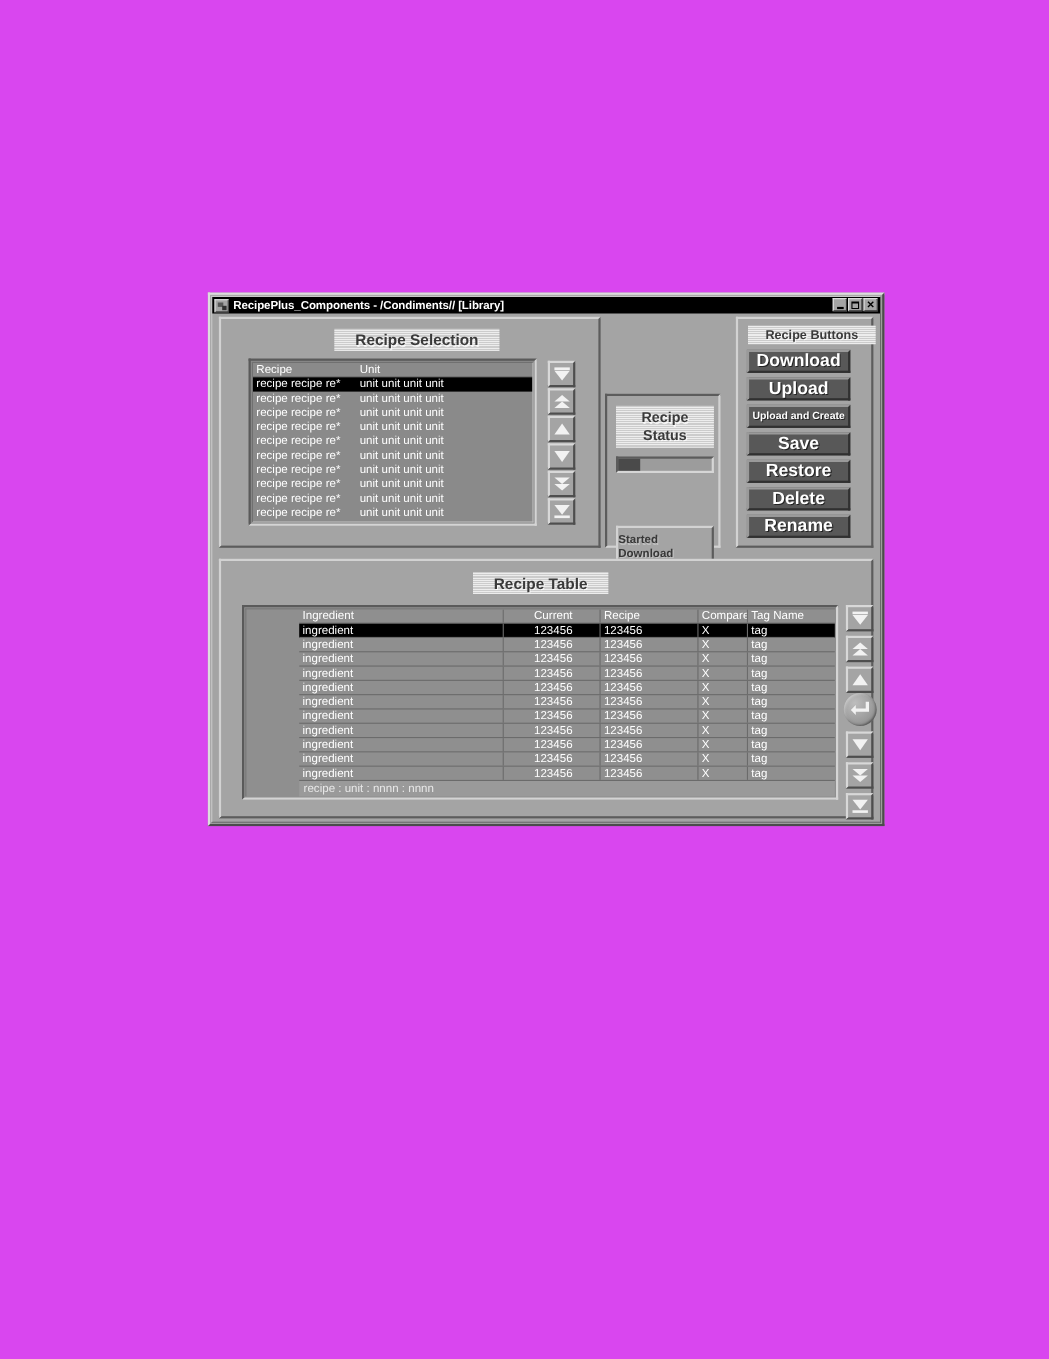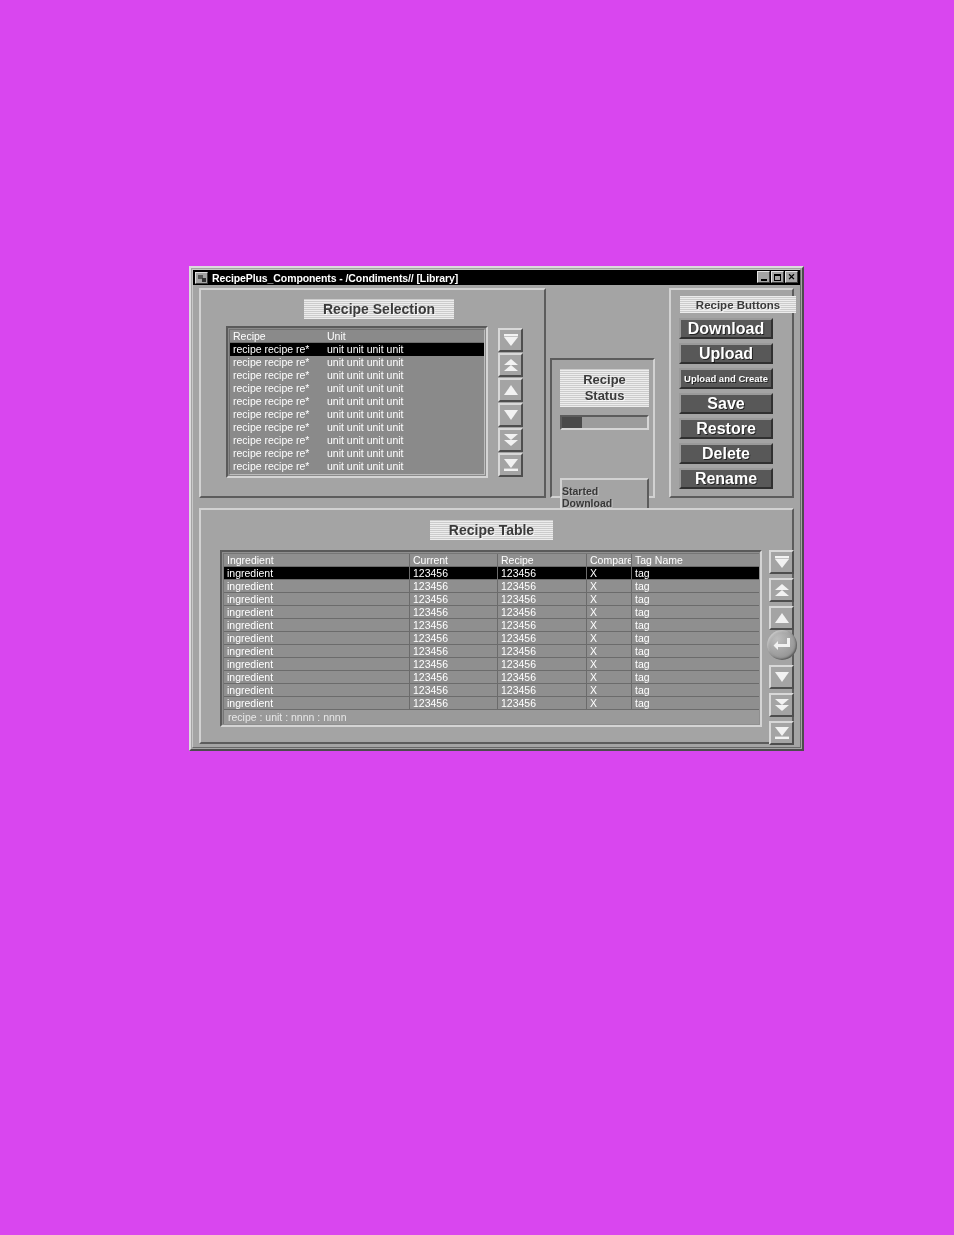--- a/index.html
+++ b/index.html
@@ -182,30 +182,30 @@
 
   
   .tablebox {
     position:absolute;
     background:#8f8f8f;
     border-top:2px solid #5a5a5a; border-left:2px solid #5a5a5a;
     border-right:2px solid #d4d4d4; border-bottom:2px solid #d4d4d4;
     box-sizing:border-box; overflow:hidden;
   }
   .tablebox-inner { position:absolute; inset:1px; overflow:hidden;
-    border-top:1px solid #767676; border-left:1px solid #767676; box-sizing:border-box;}
+    border-top:1px solid #767676; border-left:1px solid #767676; box-sizing:border-box;padding-left:48px;}
   .trow { height:13px; line-height:13px; display:flex; font-size:10.5px; color:#ffffff;
           border-bottom:1px solid #6b6b6b; box-sizing:border-box; }
   .trow.header { color:#ffffff; }
   .trow.sel { background:#000000; }
   .tcell { overflow:hidden; white-space:nowrap; padding-left:3px; box-sizing:border-box;
            border-right:1px solid #6b6b6b; }
   .tcell.last { border-right:none; }
   .c-ing { width:186px; }
-  .c-cur { width:88px; }
+  .c-cur { width:88px;text-align:center; }
   .c-rec { width:89px; }
   .c-cmp { width:45px; }
   .c-tag { flex:1; }
   .tstatus {
     height:15px; line-height:15px; font-size:10.5px; color:#e8e8e8;
     padding-left:4px; white-space:nowrap; background:#9a9a9a;
     box-sizing:border-box;
   }
 </style>
 </head>

